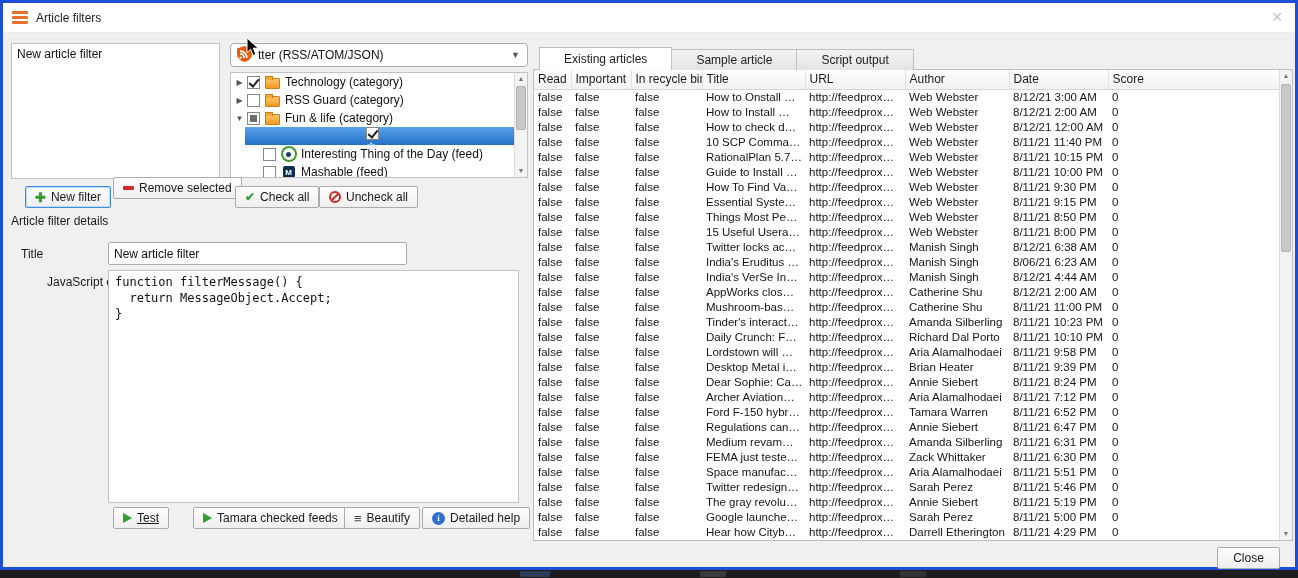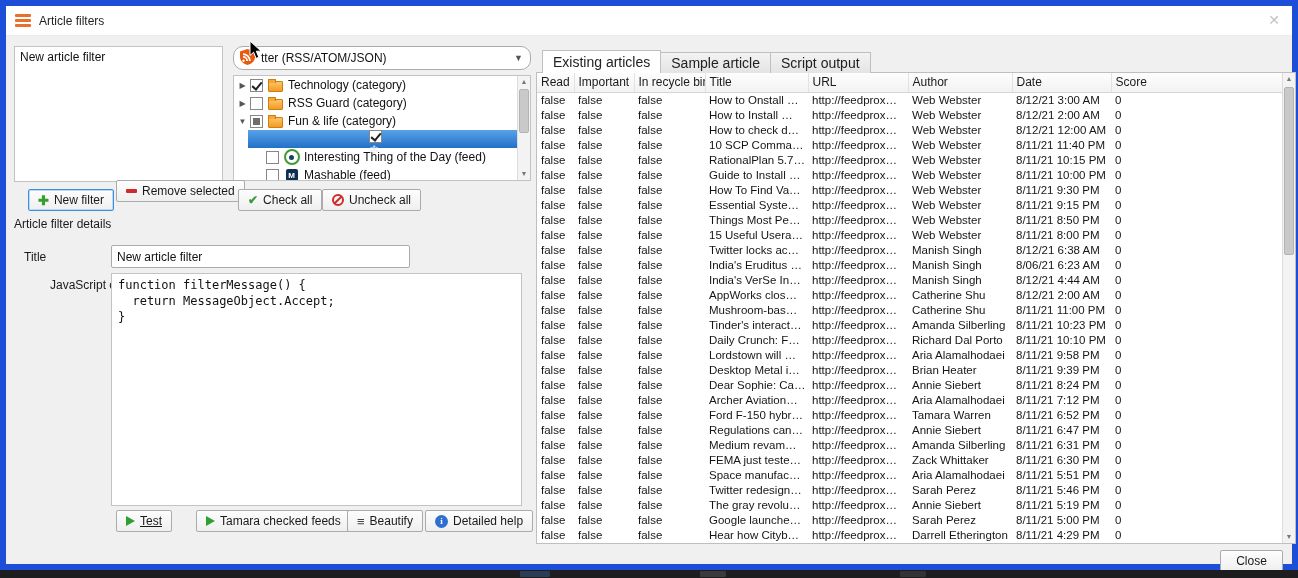--- a/index.html
+++ b/index.html
@@ -1,20 +1,20 @@
 <!DOCTYPE html>
 <html><head>
 <meta charset="utf-8">
 <style>
   * { margin:0; padding:0; box-sizing:border-box; }
   html,body { width:1298px; height:578px; overflow:hidden; background:#1d1d1f;
               font-family:"Liberation Sans","DejaVu Sans",sans-serif; }
 
   .dialog { position:absolute; left:0; top:0; width:1298px; height:570px;
-            background:#f0f0f0; border:6px solid #1d4ed8; }
+            background:#f0f0f0; border:3px solid #1d4ed8; }
 
   
   .titlebar { position:absolute; left:0; top:0; right:0; height:30px; background:#ffffff;
               border-bottom:1px solid #ececec; display:flex; align-items:center; }
   .app-icon { width:16px; height:14px; margin-left:9px; position:relative; }
   .app-icon i { display:block; position:absolute; left:0; height:3px; width:16px; background:#e8702a; border-radius:1px; }
   .app-icon i:nth-child(1){ top:0; } .app-icon i:nth-child(2){ top:5px; } .app-icon i:nth-child(3){ top:10px; }
   .win-title { margin-left:8px; font-size:12px; color:#1f1f1f; }
   .win-close { position:absolute; right:12px; top:6px; font-size:14px; color:#c3c3c3; cursor:default; }
 
@@ -38,21 +38,21 @@
   .ico-list { color:#444; font-size:13px; font-weight:bold; }
   .ico-help { width:13px; height:13px; border-radius:50%; background:#2f6fd0; color:#fff;
               font-size:9px; font-weight:bold; font-family:"Liberation Serif",serif; }
 
   
   .filters-list { left:8px; top:40px; width:209px; height:136px; font-size:12px; }
   .filters-list .item { padding:3px 5px; color:#111; }
 
   
   .combo { left:227px; top:40px; width:298px; height:24px; display:flex; align-items:center;
-           background:#fff; border:1px solid #ababab; border-radius:10px; position:absolute; font-size:12px;justify-content:space-between; }
+           background:#fff; border:1px solid #ababab; border-radius:4px; position:absolute; font-size:12px;justify-content:space-between; }
   .combo .shield { margin:0 6px 0 6px; flex:none; }
   .combo .label { flex:1; color:#111; white-space:nowrap; overflow:hidden; }
   .combo .arrow { flex:none; margin-right:7px; font-size:9px; color:#555; }
 
   
   .tree { left:227px; top:69px; width:298px; height:106px; overflow:hidden; }
   .tree-rows { position:absolute; left:0; top:0; right:13px; }
   .tree-row { display:flex; align-items:center; height:18px; font-size:12px; color:#111; padding-left:2px; }
   .tree-row.selected { color:#fff;
       background:linear-gradient(#58a2e8,#2171c7) no-repeat 14px 0 / calc(100% - 14px) 100%;flex-direction:column; }
@@ -88,21 +88,21 @@
   .static-label { position:absolute; font-size:12px; color:#1a1a1a; white-space:nowrap; }
   .title-input { position:absolute; left:105px; top:239px; width:299px; height:23px; border:1px solid #ababab;
           border-radius:2px; background:#fff; font-size:12px; padding:0 5px; color:#111;
           font-family:"Liberation Sans","DejaVu Sans",sans-serif; }
   .code-editor { position:absolute; left:105px; top:267px; width:411px; height:233px; background:#fff;
           border:1px solid #c3c3c3; font-family:"DejaVu Sans Mono","Liberation Mono",monospace;
           font-size:12px; line-height:16px; color:#111; padding:3px 6px; white-space:pre; overflow:hidden; }
 
   
   .tabs { position:absolute; left:536px; top:44px; height:23px; display:flex; align-items:flex-end; z-index:3; }
-  .tab { display:inline-flex; align-items:center; height:21px; padding:0 10px; font-size:14px; color:#222;
+  .tab { display:inline-flex; align-items:center; height:21px; padding:0 24px; font-size:12px; color:#222;
          background:linear-gradient(#f3f3f3,#e4e4e4); border:1px solid #bfbfbf; border-bottom:none; margin-right:-1px; }
   .tab.active { background:#fff; height:23px; position:relative; z-index:4; }
 
   
   .articles { position:absolute; left:530px; top:66px; width:760px; height:472px; background:#fff;
           border:1px solid #bfbfbf; }
   .articles table { border-collapse:collapse; table-layout:fixed; width:745px; }
   .articles th { height:19px; font-size:12px; font-weight:400; text-align:left; padding:0 4px;
           color:#1a1a1a; background:linear-gradient(#fdfdfd,#f2f2f2);
           border-right:1px solid #e2e2e2; border-bottom:1px solid #d6d6d6; white-space:nowrap; overflow:hidden; }

